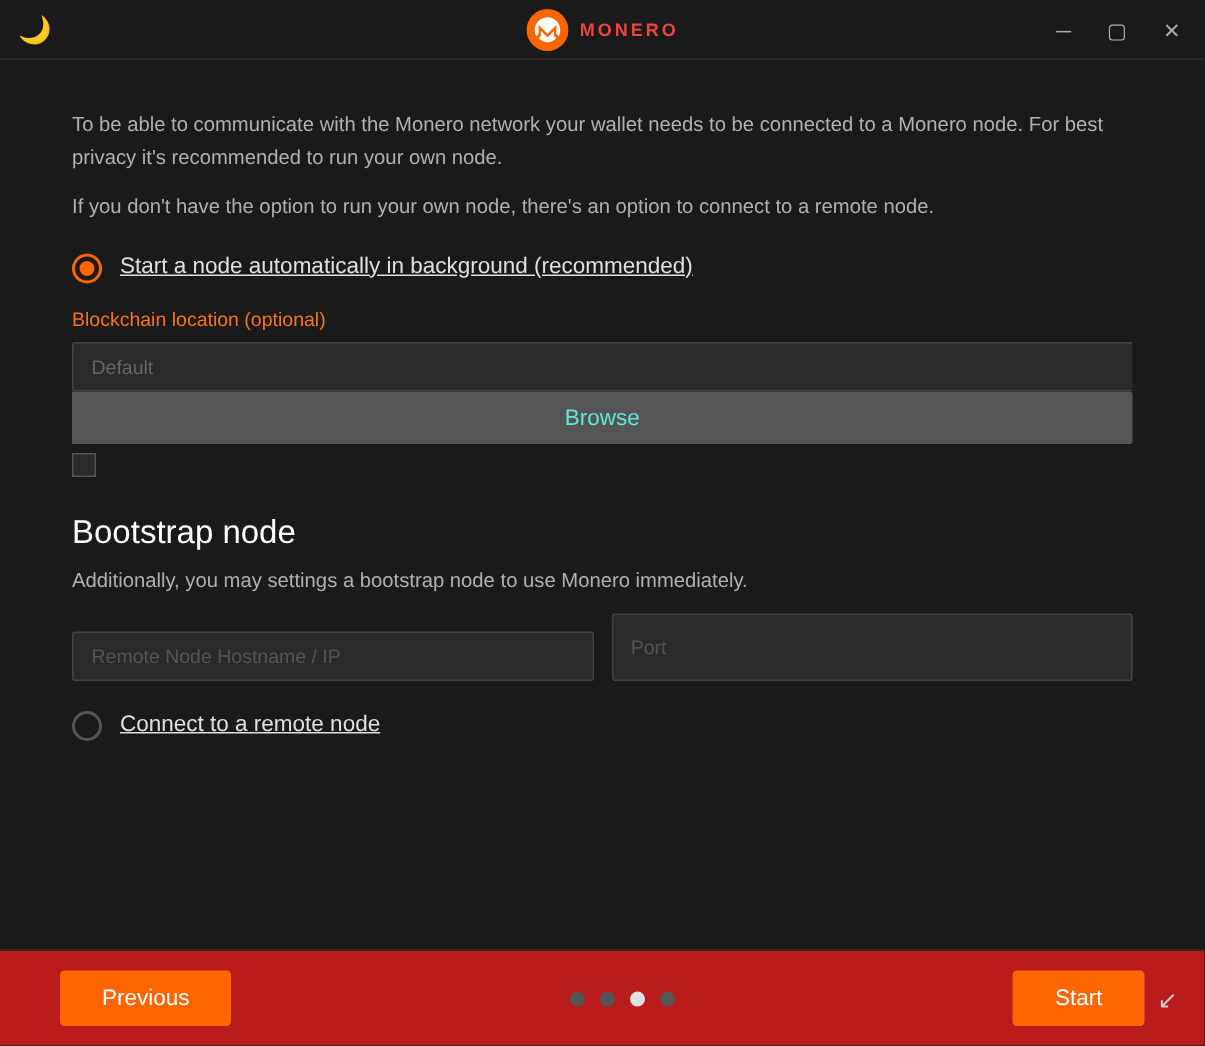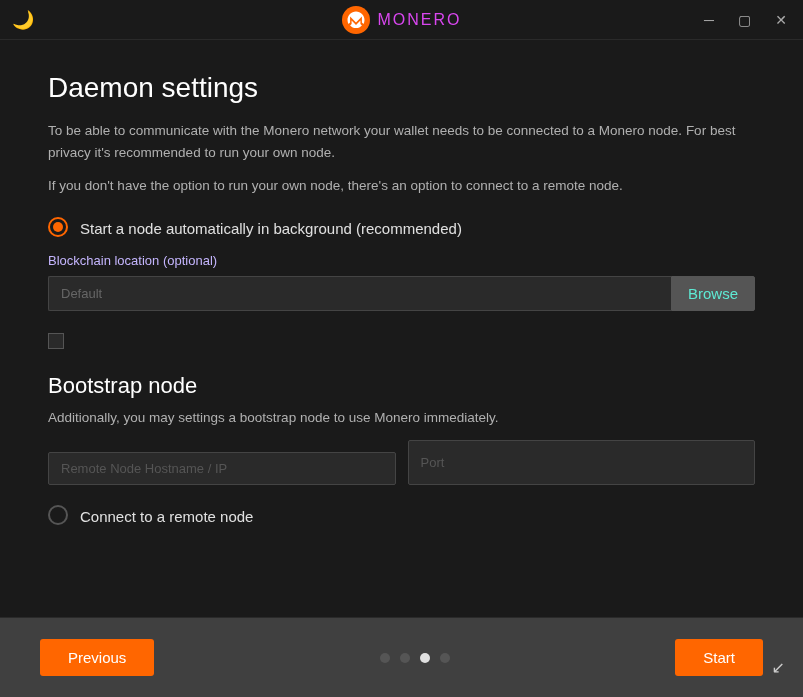--- a/index.html
+++ b/index.html
@@ -54,24 +54,24 @@
       font-size: 18px;
       color: #888;
     }
 
     .monero-logo {
       width: 28px;
       height: 28px;
     }
 
     .app-title {
-      font-size: 16px;
-      font-weight: 400;
+      font-size: 12px;
+      font-weight: 700;
       letter-spacing: 2px;
-      color: #d946ef;
+      color: #ef4444;
     }
 
     .window-btn {
       background: none;
       border: none;
       color: #aaa;
       cursor: pointer;
       font-size: 14px;
       padding: 2px 4px;
       line-height: 1;
@@ -94,24 +94,25 @@
     .description {
       color: #b0b0b0;
       line-height: 1.6;
       margin-bottom: 12px;
       font-size: 13.5px;
     }
 
     
     .radio-option {
       display: flex;
-      align-items: flex-end;
+      align-items: flex-start;
       gap: 12px;
       margin: 20px 0 16px 0;
       cursor: pointer;
+      text-decoration: underline;
     }
 
     .radio-circle {
       width: 20px;
       height: 20px;
       border-radius: 50%;
       border: 2px solid #ff6600;
       display: flex;
       align-items: center;
       justify-content: center;
@@ -138,28 +139,29 @@
     }
 
     .radio-label {
       font-size: 15px;
       color: #e0e0e0;
     }
 
     
     .section-label {
       font-size: 13px;
-      color: #c4b5fd;
+      color: #f97316;
       margin-bottom: 8px;
     }
 
     .input-row {
       display: flex;
       gap: 0;
-      margin-bottom: 20px;
+      margin-bottom: 4px;
+      flex-direction: column;
     }
 
     .text-input {
       flex: 1;
       background-color: #2a2a2a;
       border: 1px solid #444;
       border-right: none;
       color: #888;
       padding: 8px 12px;
       font-size: 13px;
@@ -255,22 +257,22 @@
     .port-input::placeholder {
       color: #555;
     }
 
     
     .footer {
       position: absolute;
       bottom: 0;
       left: 0;
       right: 0;
-      height: 80px;
-      background-color: #404040;
+      height: 64px;
+      background-color: #b91c1c;
       display: flex;
       align-items: center;
       justify-content: space-between;
       padding: 0 40px;
       border-top: 1px solid #2a2a2a;
     }
 
     .nav-btn {
       background-color: #ff6600;
       border: none;
@@ -327,21 +329,20 @@
     <span class="app-title">MONERO</span>
   </div>
   <div class="title-bar-right">
     <button class="window-btn">─</button>
     <button class="window-btn">▢</button>
     <button class="window-btn">✕</button>
   </div>
 </div>
 
 <div class="main-content">
-  <h1 class="page-title">Daemon settings</h1>
   <p class="description">To be able to communicate with the Monero network your wallet needs to be connected to a Monero node. For best privacy it's recommended to run your own node.</p>
   <p class="description">If you don't have the option to run your own node, there's an option to connect to a remote node.</p>
 
   <div class="radio-option">
     <div class="radio-circle checked"></div>
     <span class="radio-label">Start a node automatically in background (recommended)</span>
   </div>
 
   <div class="section-label">Blockchain location (optional)</div>
   <div class="input-row">

